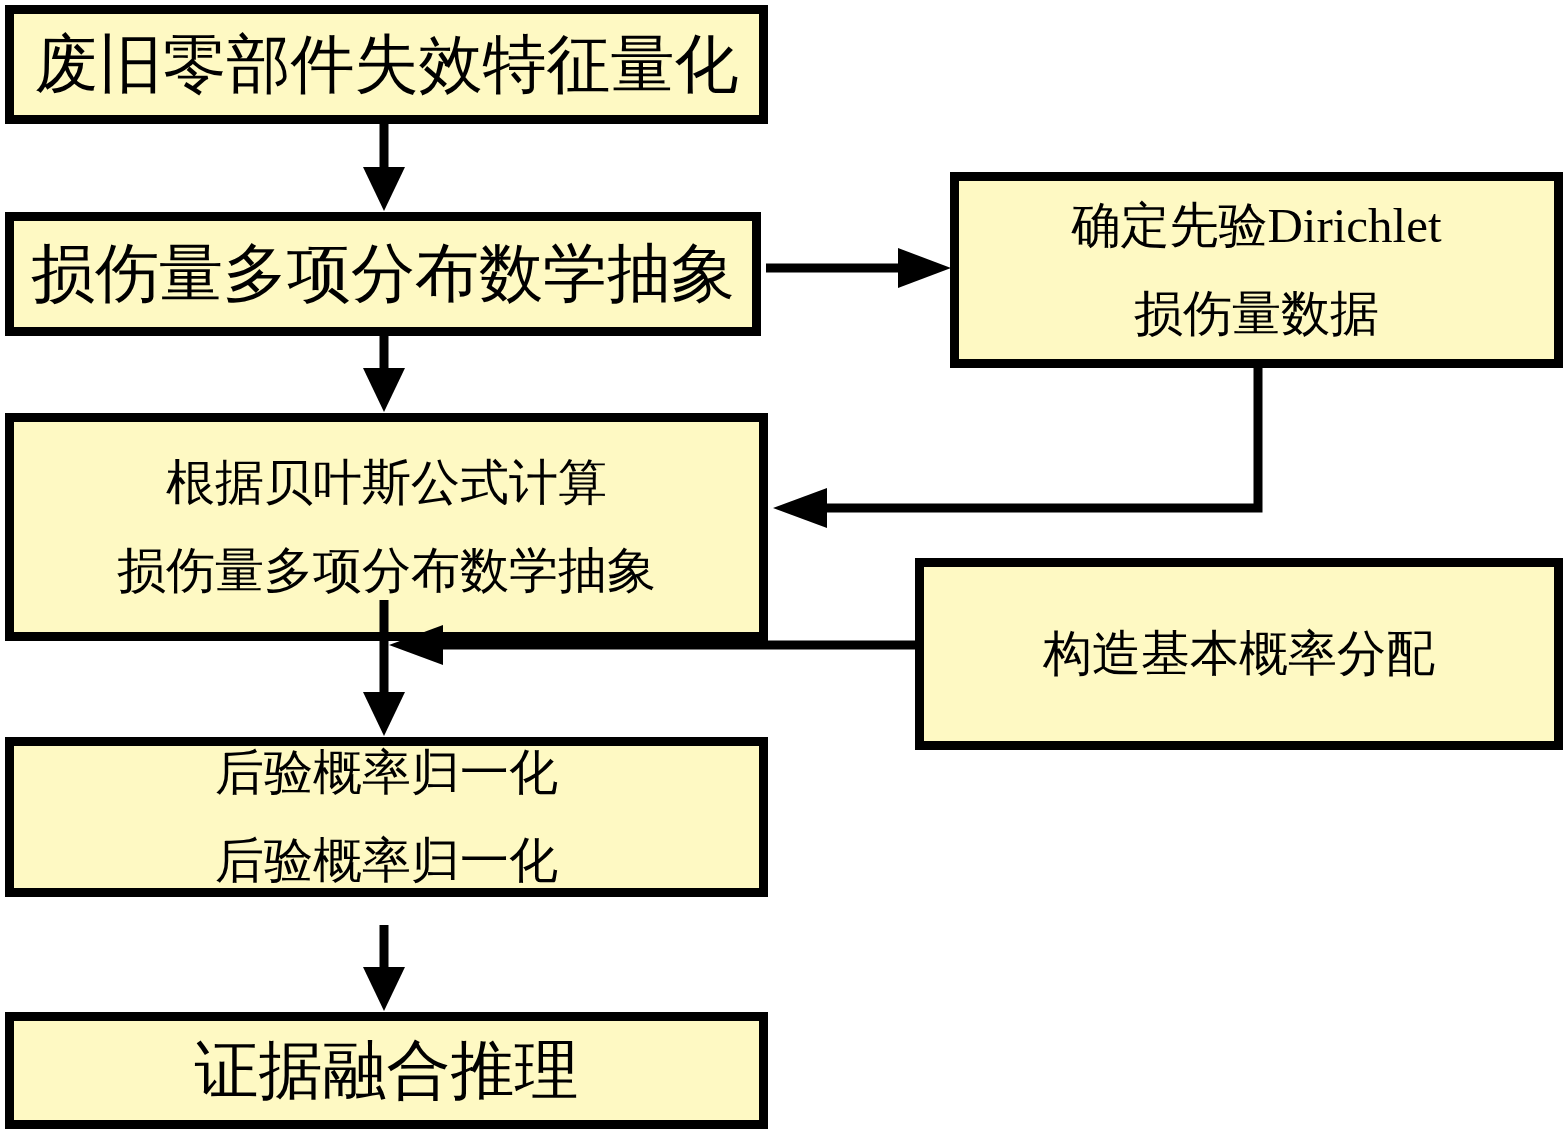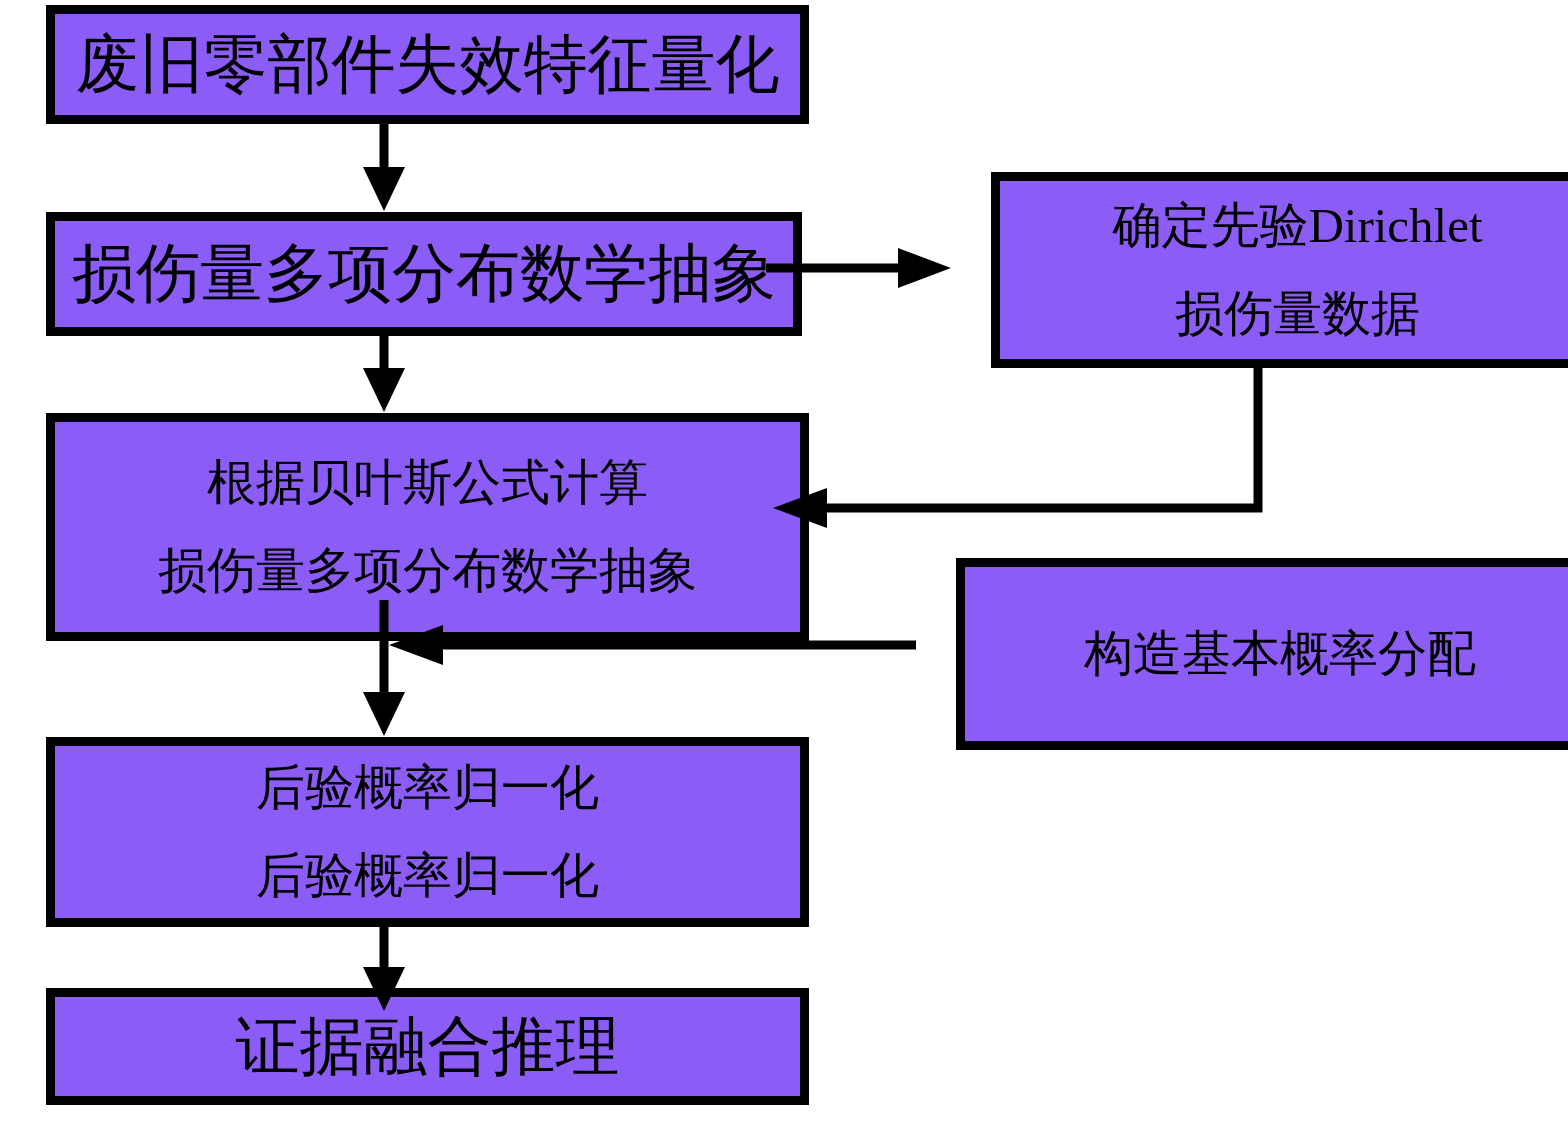--- a/index.html
+++ b/index.html
@@ -9,45 +9,44 @@
     height: 1134px;
     background: #ffffff;
     font-family: "Liberation Serif", "DejaVu Serif", serif;
     color: #000000;
     overflow: hidden;
   }
   .flow-box {
     position: absolute;
     box-sizing: border-box;
     border: 9px solid #000000;
-    background: #8b5cf6;
+    background: #fef9c3;
     display: flex;
     flex-direction: column;
     align-items: center;
     justify-content: center;
     text-align: center;
     z-index: 2;
-    margin-left: 41px;
   }
   .flow-box .line {
     display: block;
     font-size: 49px;
     line-height: 88px;
     white-space: nowrap;
   }
   .one-line .line { font-size: 64px; line-height: 70px; }
 
   
   #box-quantify    { left: 5px;   top: 5px;    width: 763px; height: 119px; }
   #box-multinomial { left: 5px;   top: 212px;  width: 756px; height: 124px; }
   #box-dirichlet   { left: 950px; top: 172px;  width: 613px; height: 196px; }
   #box-bayes       { left: 5px;   top: 413px;  width: 763px; height: 228px; }
   #box-damage      { left: 915px; top: 558px;  width: 648px; height: 192px; }
-  #box-normalize   { left: 5px;   top: 737px;  width: 763px; height: 190px; }
-  #box-fusion      { left: 5px;   top: 988px; width: 763px; height: 117px; }
+  #box-normalize   { left: 5px;   top: 737px;  width: 763px; height: 160px; }
+  #box-fusion      { left: 5px;   top: 1012px; width: 763px; height: 117px; }
 
   #connectors {
     position: absolute;
     left: 0; top: 0;
     width: 1568px;
     height: 1134px;
     z-index: 3;
     pointer-events: none;
   }
   #connectors .stem { stroke: #000000; stroke-width: 9; fill: none; }

